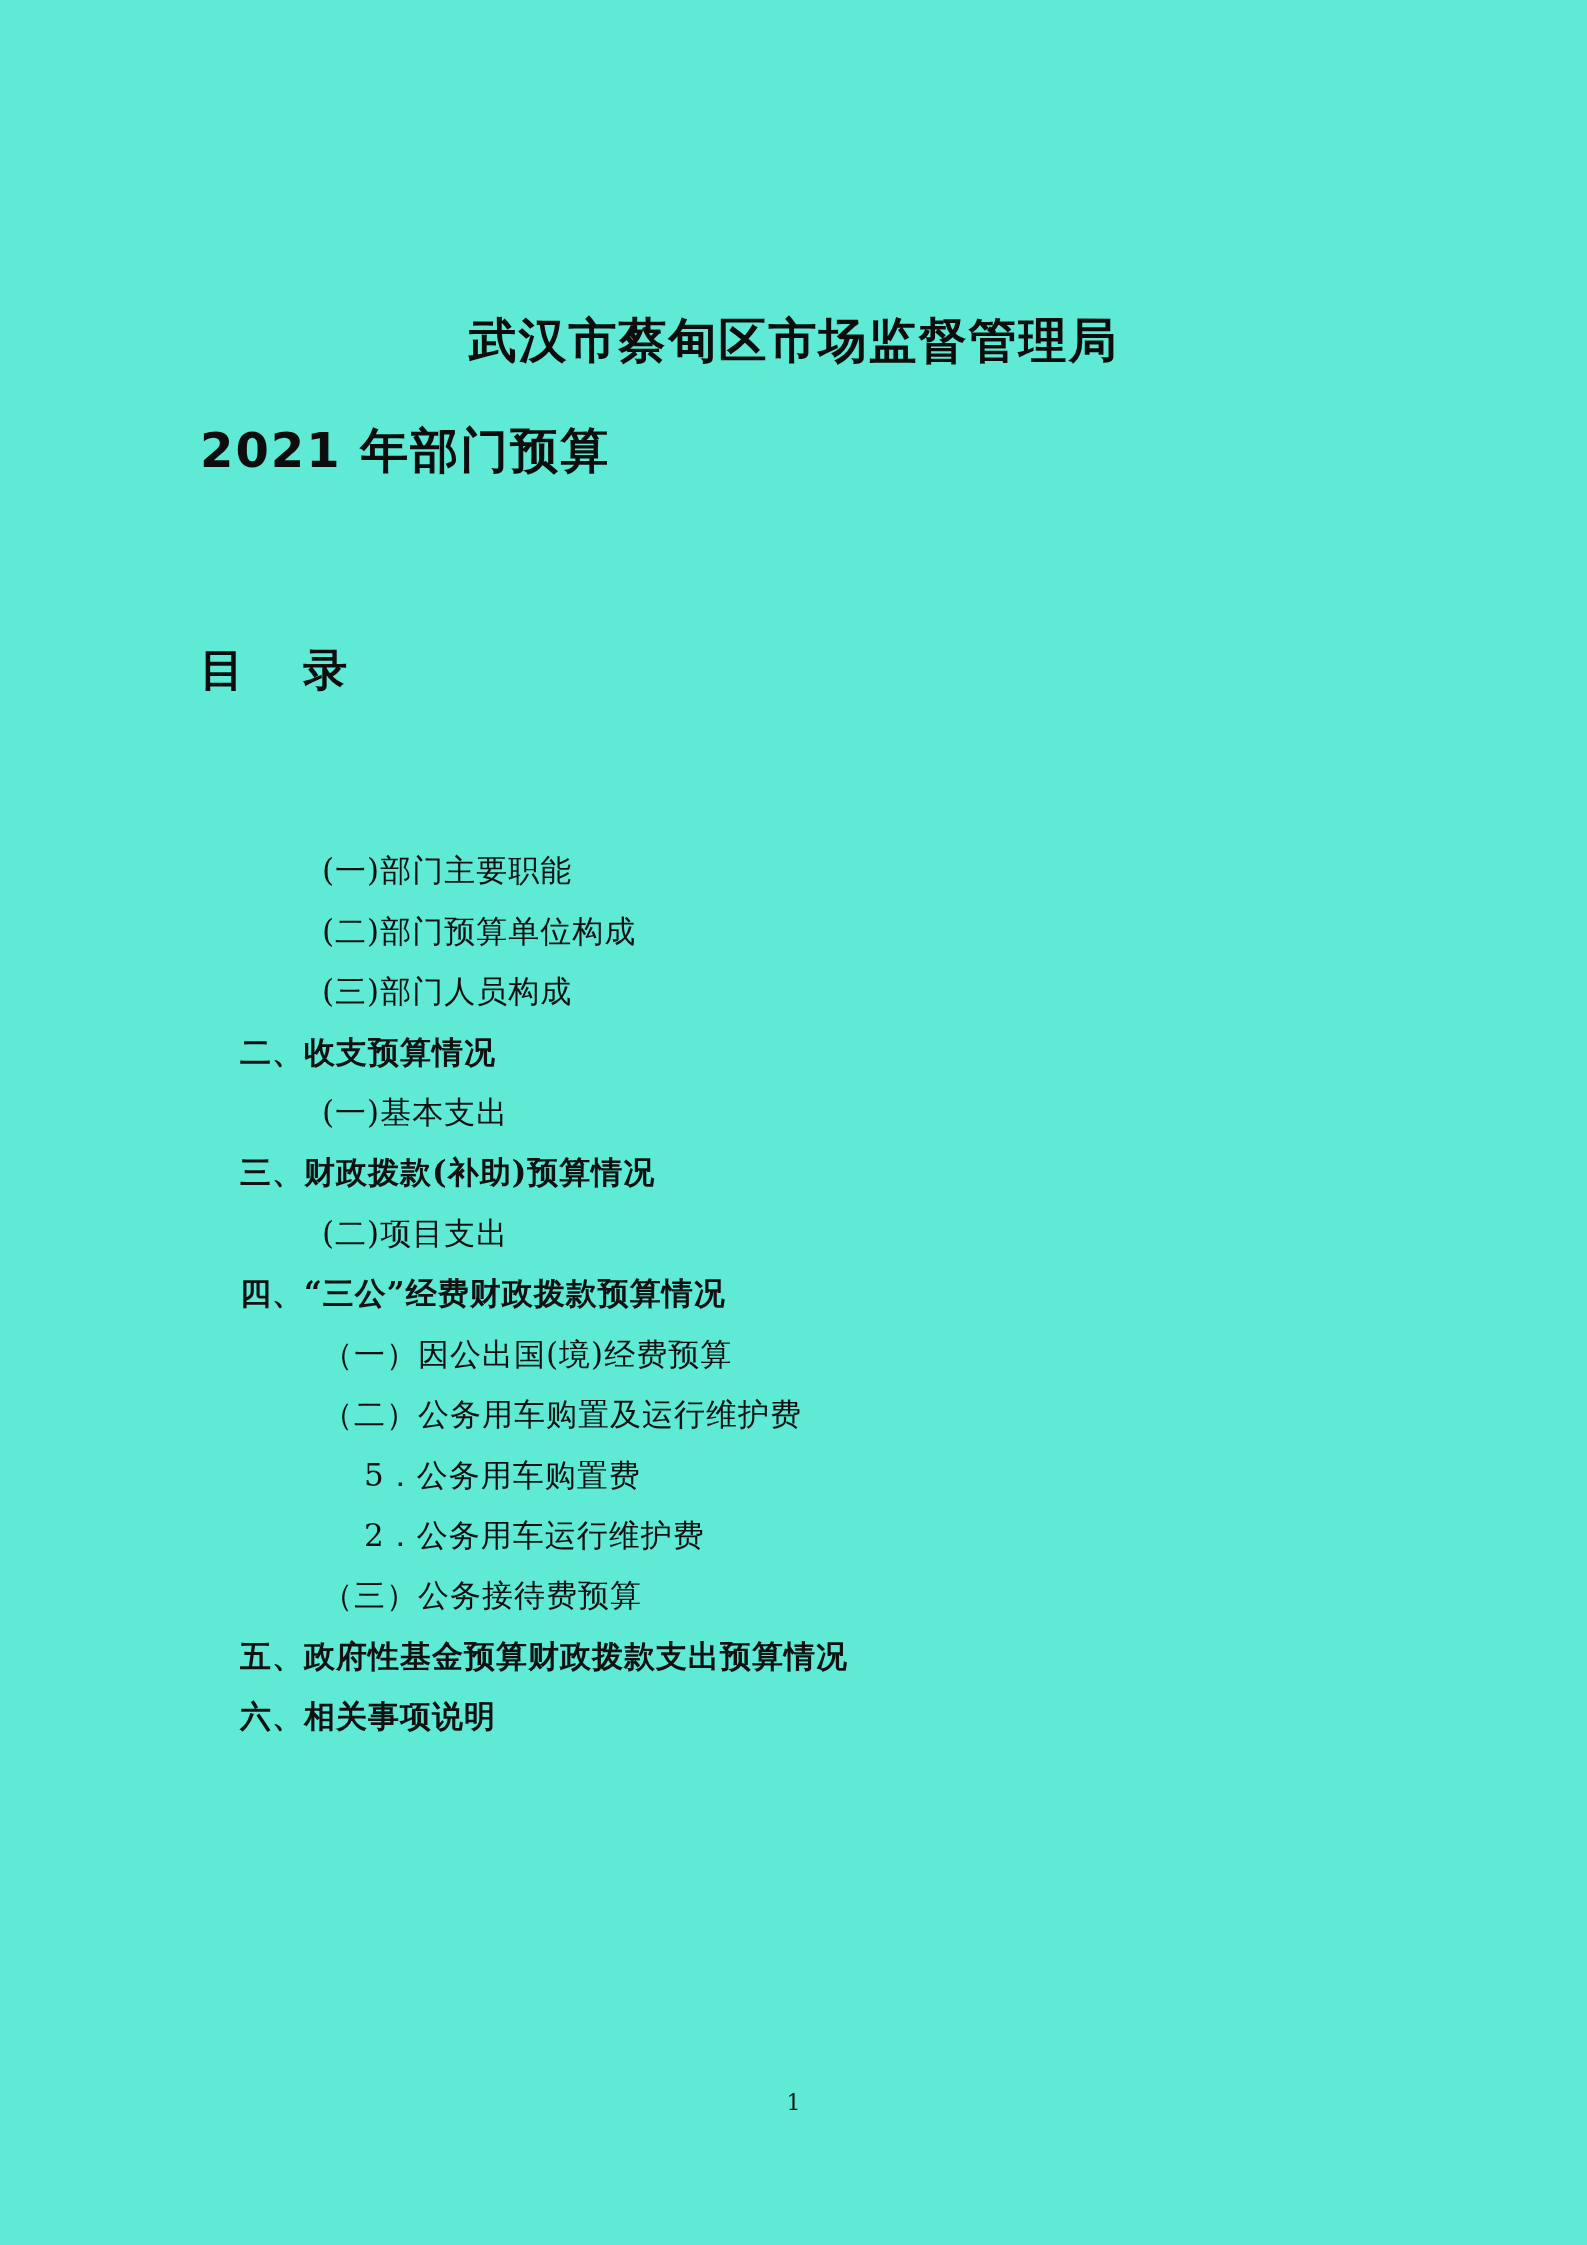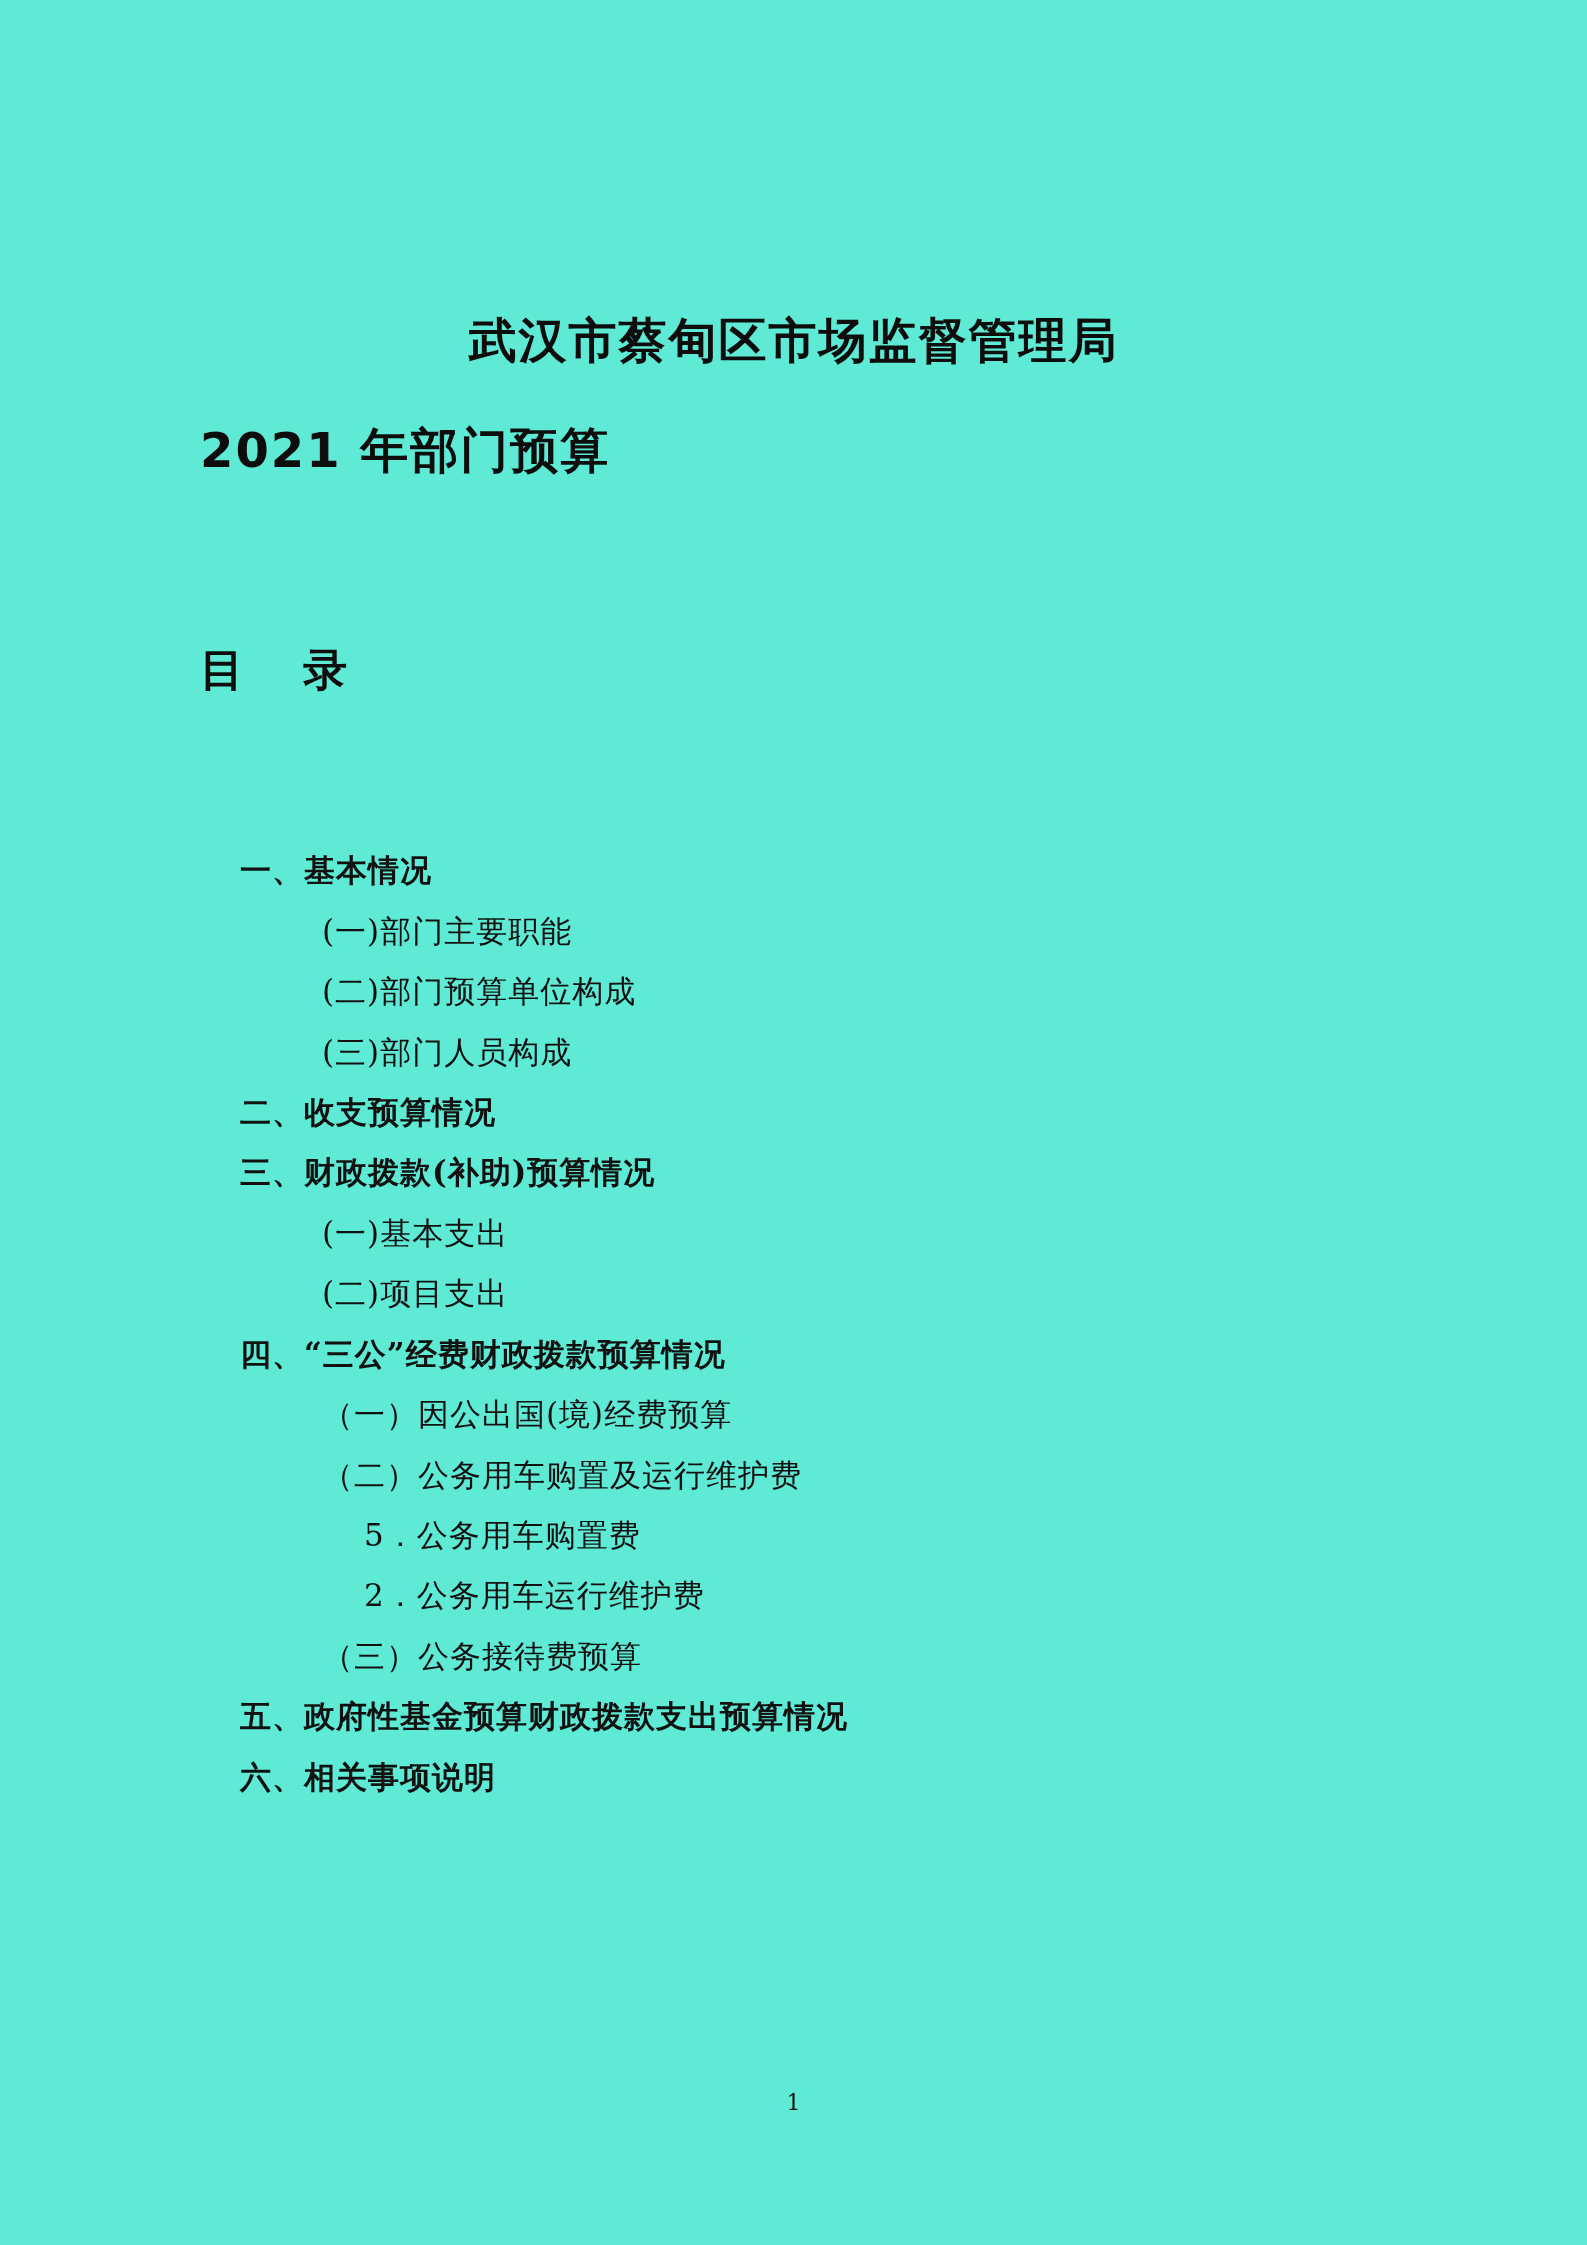--- a/index.html
+++ b/index.html
@@ -100,27 +100,26 @@
 
 <div class="page">
   <div class="content">
 
     <div class="doc-title">武汉市蔡甸区市场监督管理局</div>
     <div class="doc-title-line2">2021 年部门预算</div>
 
     <div class="toc-heading">目  录</div>
 
     <div class="toc">
-      <div class="toc-item lvl-1">一、基本情况</div>
       <div class="toc-item lvl-2">(一)部门主要职能</div>
       <div class="toc-item lvl-2">(二)部门预算单位构成</div>
       <div class="toc-item lvl-2">(三)部门人员构成</div>
       <div class="toc-item lvl-1">二、收支预算情况</div>
+      <div class="toc-item lvl-2">(一)基本支出</div>
       <div class="toc-item lvl-1">三、财政拨款(补助)预算情况</div>
-      <div class="toc-item lvl-2">(一)基本支出</div>
       <div class="toc-item lvl-2">(二)项目支出</div>
       <div class="toc-item lvl-1">四、“三公”经费财政拨款预算情况</div>
       <div class="toc-item lvl-2-wide">（一）因公出国(境)经费预算</div>
       <div class="toc-item lvl-2-wide">（二）公务用车购置及运行维护费</div>
       <div class="toc-item lvl-3">5．公务用车购置费</div>
       <div class="toc-item lvl-3">2．公务用车运行维护费</div>
       <div class="toc-item lvl-2-wide">（三）公务接待费预算</div>
       <div class="toc-item lvl-1">五、政府性基金预算财政拨款支出预算情况</div>
       <div class="toc-item lvl-1">六、相关事项说明</div>
     </div>

